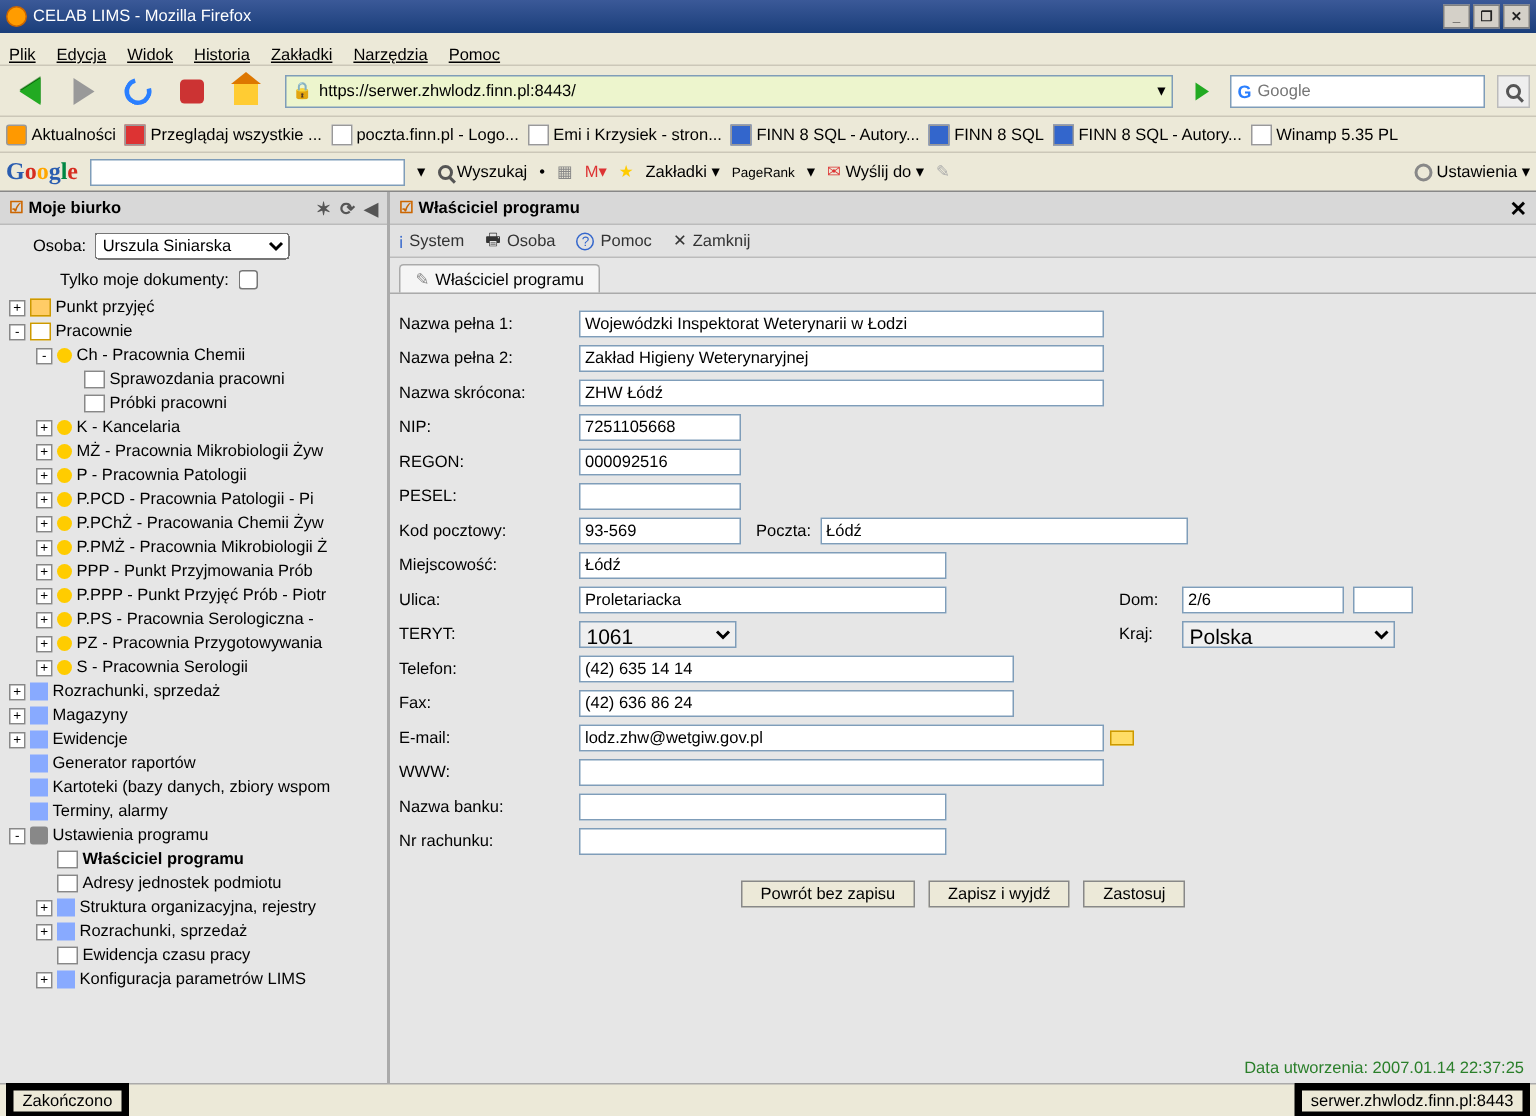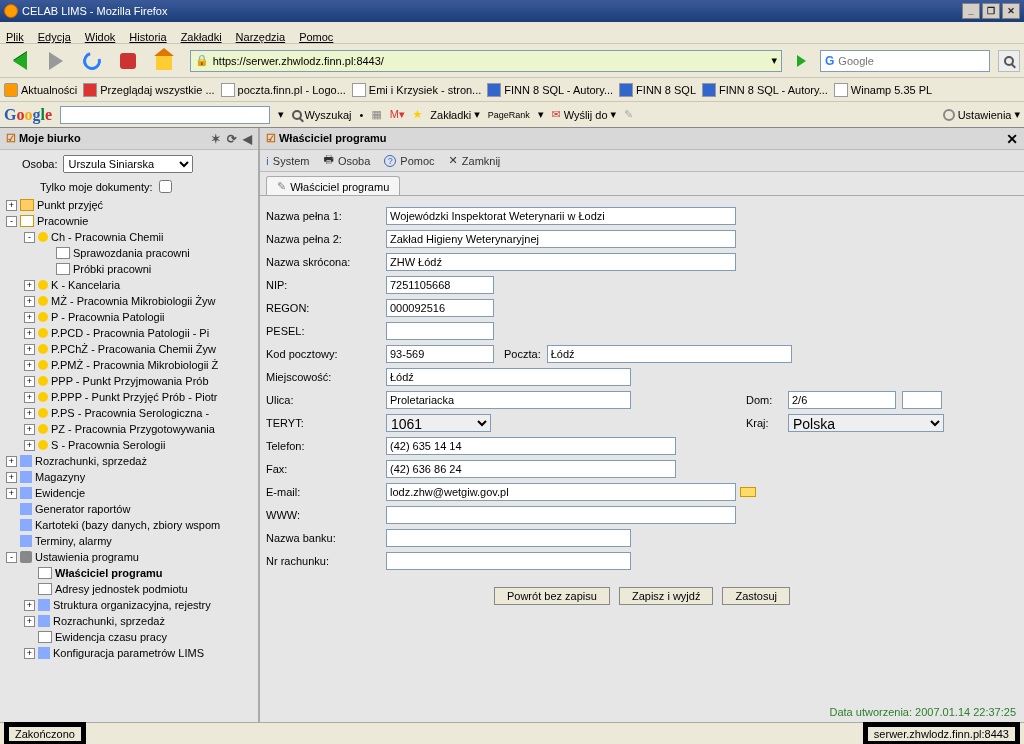--- a/index.html
+++ b/index.html
@@ -63,21 +63,21 @@
 .ct-title { background: #d8d8d8; height: 22px; display: flex; align-items: center; padding: 0 6px; font-weight: bold; border-bottom: 1px solid #bbb; justify-content: space-between;}
 .ct-title .close-x { font-size: 14px; cursor: default; }
 .ct-menu { height: 22px; display: flex; align-items: center; gap: 14px; padding: 0 6px; border-bottom: 1px solid #bbb; background:#e2e2e2;}
 .ct-menu .mi { display: flex; align-items: center; gap: 4px; cursor: default; color:#333;}
 .tab-row { height: 24px; display:flex; align-items:flex-end; padding-left:6px; background:#e6e6e6;}
 .tab { background:#f5f5f5; border:1px solid #aaa; border-bottom:none; padding:3px 10px; display:flex;align-items:center;gap:4px; border-radius:3px 3px 0 0; font-size:11px;}
 .form-area { flex: 1; padding: 10px 6px; overflow:auto; border-top:1px solid #aaa; margin-top:-1px; background:#e6e6e6;}
 .form-row { display: flex; align-items: center; margin-bottom: 3px; min-height: 20px;}
 .form-label { width: 120px; }
 .form-row input[type=text] { border: 1px solid #7f9db9; background: #fff; height: 18px; padding: 0 3px; font-size:11px; font-family:inherit;}
-.w350{width:350px;}.w90{width:108px;}.w245{width:245px;}.w130{width:156px;}.w105{width:105px;}.w40{width:40px;}
+.w350{width:350px;}.w90{width:108px;}.w245{width:245px;}.w130{width:142px;}.w105{width:105px;}.w40{width:40px;}
 .form-row .gap-label{margin: 0 6px 0 10px;}
 .form-row select{border:1px solid #7f9db9;height:18px;font-size:14px;}
 .button-row { text-align: center; margin-top: 16px; }
 .button-row button { font-size: 11px; padding: 2px 12px; background:#ece9d8; border:1px solid #888; margin: 0 3px; cursor:default;}
 .timestamp { position: absolute; bottom: 4px; right: 8px; color: #2a7f2a; font-size:11px;}
 .statusbar { height: 22px; background: #ece9d8; border-top: 1px solid #aaa; display: flex; align-items: center; justify-content: space-between; padding: 0 4px; }
 .statusbar .cell { border: 5px solid #000000; padding: 1px 6px; background:#ece9d8;}
 .mail-ic { display:inline-block;width:16px;height:10px;background:#ffdd66;border:1px solid #cc9900;vertical-align:middle;margin-left:4px;}
 </style>
 </head>

